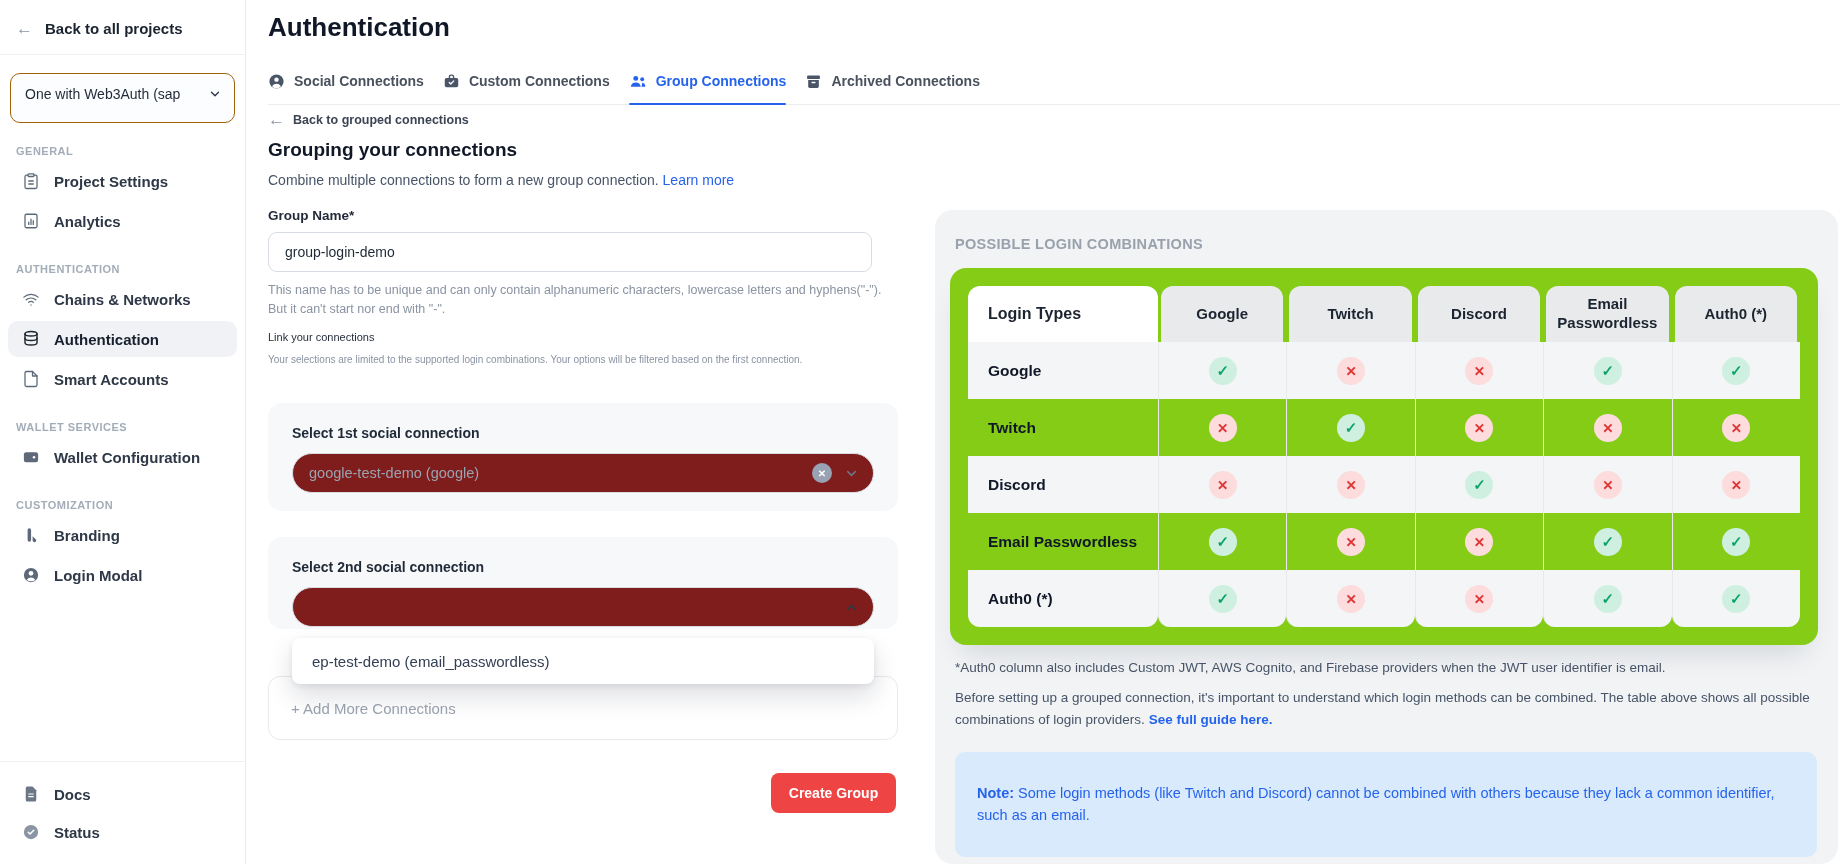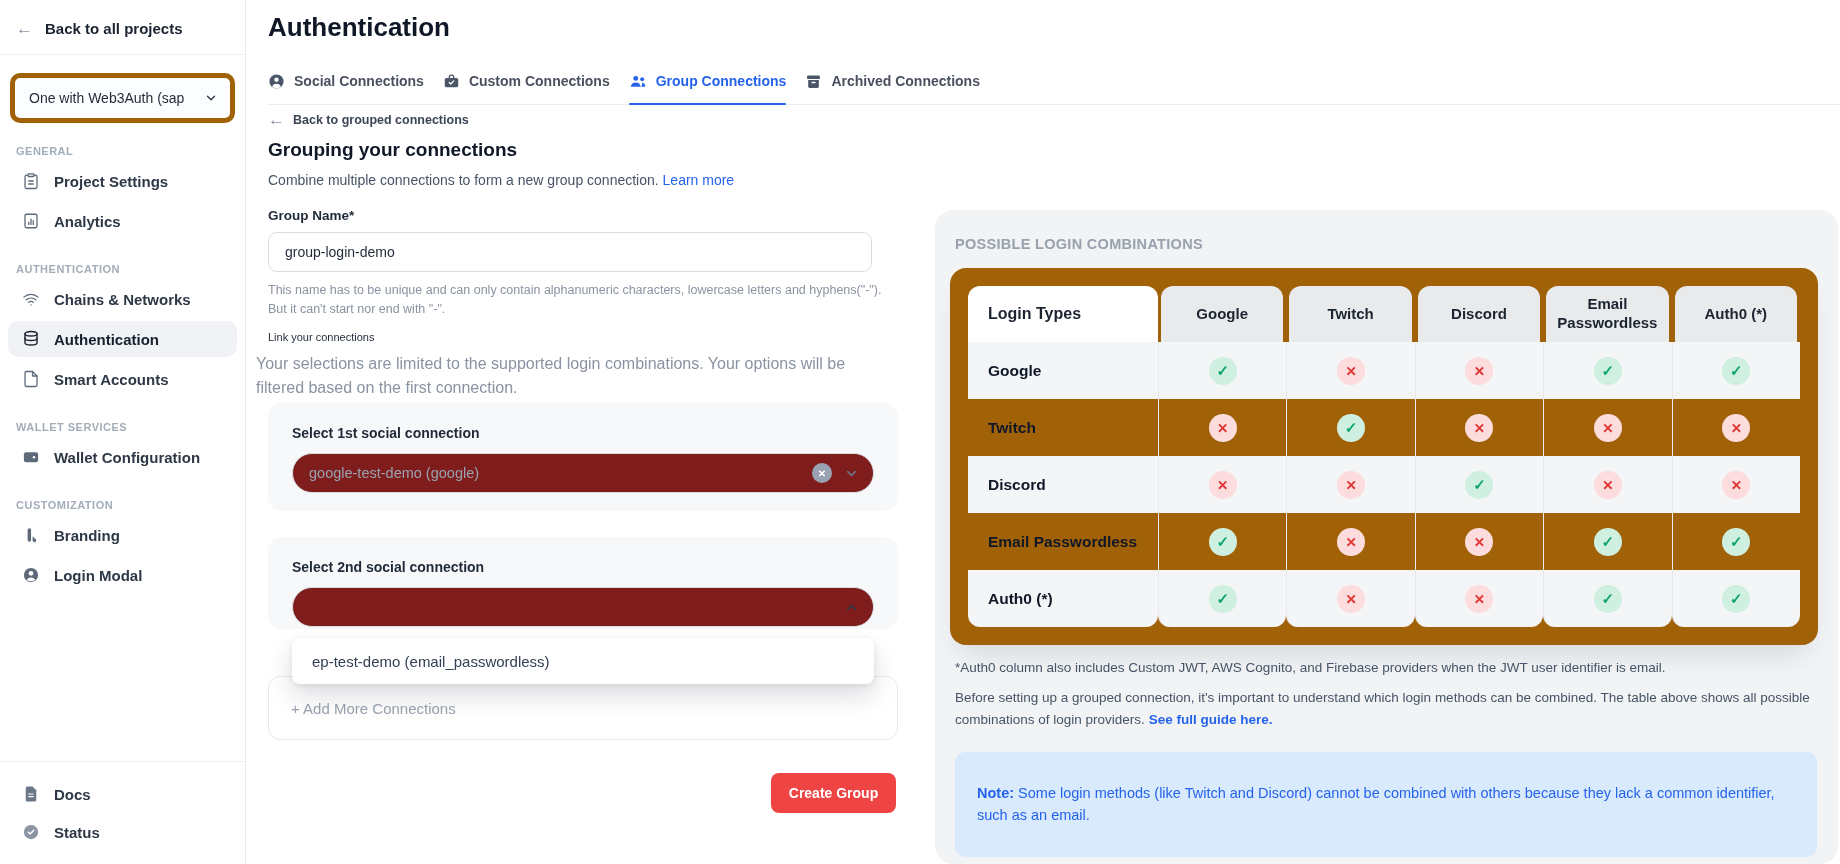--- a/index.html
+++ b/index.html
@@ -6,22 +6,22 @@
   body { font-family: "Liberation Sans", sans-serif; background: #fff; }
   .screen { position: relative; width: 1840px; height: 864px; overflow: hidden; background: #fff; }
 
   
   .sidebar { position: absolute; left: 0; top: 0; width: 246px; height: 864px;
              border-right: 1px solid #e9ecef; background: #fff; display: flex; flex-direction: column; box-sizing: border-box; }
   .side-back { display: flex; align-items: center; gap: 12px; padding: 20px 16px 17px 16px;
                font-size: 15px; font-weight: 700; color: #1b2430; cursor: pointer; }
   .arrow-glyph { color: #8a94a3; font-size: 17px; line-height: 1; }
   .side-divider { height: 1px; background: #eef0f3; }
-  .project-select { margin: 18px 10px 0 10px; height: 40px; border: 5px solid #a16207; border-radius: 10px;
-                    background: #fcfdfe; display: flex; align-items: center; padding: 0 12px 0 14px;
+  .project-select { margin: 18px 10px 0 10px; height: 40px; border: 1px solid #a16207; border-radius: 10px;
+                    background: #fcfdfe; display: flex; align-items: center; padding: 0 12px 8px 14px;
                     font-size: 14px; color: #1f2937; font-weight: 500; cursor: pointer; }
   .project-select .ps-text { white-space: nowrap; overflow: hidden; flex: 1; }
   .side-section { margin: 22px 16px 4px 16px; font-size: 11px; font-weight: 700; color: #a3adb8; letter-spacing: 0.5px; }
   .side-item { display: flex; align-items: center; gap: 14px; margin: 2px 8px; padding: 9px 14px;
                border-radius: 10px; font-size: 15px; font-weight: 600; color: #2e3846; cursor: pointer; }
   .side-item.active { background: #f0f2f5; color: #16202e; }
   .side-item svg { flex: 0 0 auto; }
   .side-footer { margin-top: auto; border-top: 1px solid #eef0f3; padding: 12px 0 12px 0; }
   .icon-stroke { stroke: #5d6878; fill: none; stroke-width: 1.7; stroke-linecap: round; stroke-linejoin: round; }
   .icon-stroke-dark { stroke: #1b2430; fill: none; stroke-width: 1.9; stroke-linecap: round; stroke-linejoin: round; }
@@ -42,21 +42,21 @@
   .form-h2 { position: absolute; left: 268px; top: 139px; font-size: 19px; font-weight: 700; color: #101828; }
   .form-sub { position: absolute; left: 268px; top: 172px; font-size: 14px; color: #475467; }
   .blue-link { color: #2563eb; font-weight: 500; cursor: pointer; text-decoration: none; }
   .gn-label { position: absolute; left: 268px; top: 208px; font-size: 13.5px; font-weight: 700; color: #1f2937; }
   .text-input { position: absolute; box-sizing: border-box; border: 1px solid #d8dde3; border-radius: 9px;
                 font-family: "Liberation Sans", sans-serif; font-size: 14px; color: #1f2937; padding: 0 16px;
                 background: #fff; outline: none; }
   .gn-input { left: 268px; top: 232px; width: 604px; height: 40px; }
   .gn-help { position: absolute; left: 268px; top: 281px; width: 640px; font-size: 12.5px; color: #8a93a2; line-height: 1.5; }
   .link-h { position: absolute; left: 268px; top: 331px; font-size: 11px; font-weight: 400; color: #1f2937; }
-  .link-help { position: absolute; left: 256px; top: 352px; width: 636px; font-size: 16px; color: #8a93a2; line-height: 1.5; }
+  .link-help { position: absolute; left: 268px; top: 352px; width: 636px; font-size: 10px; color: #8a93a2; line-height: 1.5; }
 
   .select-card { position: absolute; left: 268px; width: 630px; background: #f7f8fa; border-radius: 14px; }
   .card-1 { top: 403px; height: 108px; }
   .card-2 { top: 537px; height: 92px; }
   .card-label { position: absolute; left: 24px; top: 22px; font-size: 14px; font-weight: 700; color: #1f2937; }
   .card-input { position: absolute; left: 24px; top: 50px; width: 582px; height: 40px; box-sizing: border-box;
                 background: #7f1d1d; border: 1px solid #d8dde3; border-radius: 20px; display: flex; align-items: center;
                 padding: 0 14px 0 16px; cursor: pointer; }
   .card-input .sel-text { flex: 1; font-size: 14.5px; color: #9aa3b0; }
   .clear-circle { width: 20px; height: 20px; border-radius: 50%; background: #98a2b3; color: #fff; font-size: 10px;
@@ -72,21 +72,21 @@
   .create-btn { position: absolute; left: 771px; top: 773px; width: 125px; height: 40px; background: #ef4444;
                 border: none; border-radius: 8px; color: #fff; font-size: 14px; font-weight: 600;
                 font-family: "Liberation Sans", sans-serif; cursor: pointer; }
 
   
   .right-panel { position: absolute; left: 935px; top: 210px; width: 903px; height: 654px;
                  background: #f1f3f5; border-radius: 18px; }
   .combos-title { position: absolute; left: 955px; top: 236px; font-size: 14.5px; font-weight: 700;
                   color: #98a1ac; letter-spacing: 0.3px; }
   .combos-card { position: absolute; left: 950px; top: 268px; width: 868px; box-sizing: border-box;
-                 background: #a16207; border-radius: 16px; padding: 18px;
+                 background: #84cc16; border-radius: 16px; padding: 18px;
                  box-shadow: 0 18px 30px -12px rgba(16,24,40,.14); }
   .combos-table { display: grid; grid-template-columns: 190px repeat(5, 1fr); }
   .th { height: 56px; display: flex; align-items: center; justify-content: center; text-align: center;
         font-size: 15px; font-weight: 600; color: #1b2430; background: #e9eaec;
         border-radius: 12px 12px 0 0; margin: 0 3px; line-height: 1.25; }
   .th-first { background: #fff; margin: 0; justify-content: flex-start; padding-left: 20px; font-size: 16px; }
   .td { height: 57px; display: flex; align-items: center; justify-content: center; }
   .td:not(.td-label) { border-left: 1px solid #e7e9ec; }
   .td-label { justify-content: flex-start; padding-left: 20px; font-size: 15.5px; font-weight: 600; color: #101828; }
   .td.stripe { background: #f4f5f6; }

